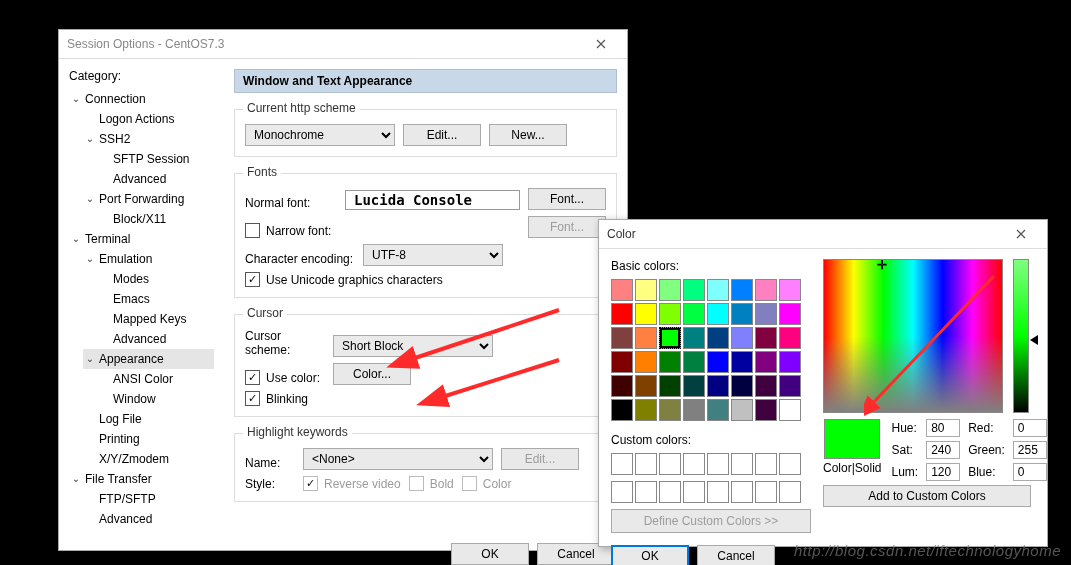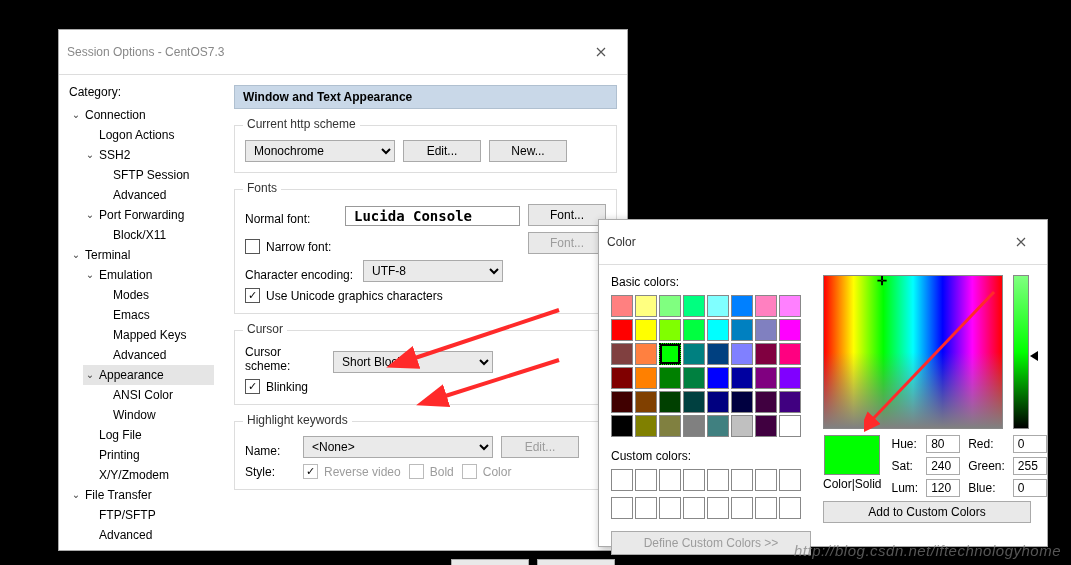--- a/index.html
+++ b/index.html
@@ -1,18 +1,18 @@
 <!DOCTYPE html>
 <html><head>
 <meta charset="utf-8">
 <style>
 html,body{margin:0;padding:0;height:100%;font-family:"Segoe UI",Tahoma,Arial,sans-serif;font-size:12px;background:#000;color:#000;user-select:none}
 .stage{position:relative;width:1071px;height:565px;background:#000;overflow:hidden}
 .win{position:absolute;background:#fff;border:1px solid #aaa;box-shadow:2px 2px 8px rgba(0,0,0,.3)}
-.titlebar{display:flex;align-items:center;height:28px;padding:8px 8px;border-bottom:1px solid #ddd;background:#fff;color:#888}
+.titlebar{display:flex;align-items:center;height:28px;padding:0 8px;border-bottom:1px solid #ddd;background:#fff;color:#888}
 .titlebar .spacer{flex:1}
 .close{width:36px;height:28px;display:flex;align-items:center;justify-content:center;color:#444}
 .close svg{stroke:#555}
 .body{display:flex;padding:10px 10px 6px 10px;gap:20px}
 .cat-col{width:145px}
 .cat-label{margin-bottom:6px}
 .tree{border:none}
 .tree ul{list-style:none;margin:0;padding-left:14px}
 .tree>ul{padding-left:0}
 .tree li{line-height:18px;white-space:nowrap}
@@ -43,21 +43,21 @@
 
 .cwin{left:598px;top:219px;width:448px;height:326px}
 .cwin .titlebar{color:#333}
 .cbody{display:flex;gap:14px;padding:10px 12px 8px 12px}
 .left{width:198px;display:flex;flex-direction:column;gap:6px}
 .swatches{display:grid;grid-template-columns:repeat(8,22px);gap:2px}
 .sw{width:22px;height:22px;border:1px solid #888;box-sizing:border-box}
 .sw.sel{outline:2px solid #000;outline-offset:-3px;border:1px dotted #000}
 .cust-row{display:grid;grid-template-columns:repeat(8,22px);gap:2px}
 .cust-row .sw{background:#fff}
-.define{display:flex;align-items:center;justify-content:center;height:22px;border:1px solid #aaa;background:#e9e9e9;color:#9c9c9c;margin-top:6px;width:198px}
+.define{display:flex;align-items:center;justify-content:center;height:22px;border:1px solid #aaa;background:#e9e9e9;color:#9c9c9c;width:198px}
 .right{display:flex;gap:10px}
 .grad{position:relative;width:178px;height:152px;background:linear-gradient(to bottom,rgba(0,0,0,0) 0%,rgba(0,0,0,0) 50%,#808080 100%),linear-gradient(to right,red,#ff0,#0f0,#0ff,#00f,#f0f,red);border:1px solid #888}
 .grad .cross{position:absolute;left:53px;top:-2px;width:10px;height:10px;color:#000;font-weight:bold}
 .lumbar{width:14px;height:152px;border:1px solid #888;background:linear-gradient(to bottom,#80ff80 0%,#00ff00 50%,#000 100%);position:relative}
 .lumbar .ptr{position:absolute;right:-10px;top:75px;border-top:5px solid transparent;border-bottom:5px solid transparent;border-right:8px solid #000}
 .below-grad{display:flex;gap:10px;margin-top:6px;align-items:flex-start}
 .colorsolid{display:flex;flex-direction:column;align-items:center;gap:2px}
 .colorsolid .box{width:54px;height:38px;background:#00ff00;border:1px solid #888}
 .nums{display:grid;grid-template-columns:auto 34px auto 34px;gap:4px 8px;align-items:center}
 .nums input{width:34px;height:18px}
@@ -270,20 +270,27 @@
                 <span>Use Unicode graphics characters</span>
               </span>
         </div>
       </div>
 
       <div class="group">
         <span class="legend">Cursor</span>
         <div class="row">
           <span style="width:80px">Cursor scheme:</span>
           <select style="width:160px"><option>Short Block</option></select>
+        </div>
+        <div class="row">
+          <span class="ck on" style="width:80px">
+                <span class="box"></span>
+                <span>Use color:</span>
+              </span>
+          <button class="btn">Color...</button>
         </div>
         <div class="row">
           <span class="ck on">
                 <span class="box"></span>
                 <span>Blinking</span>
               </span>
         </div>
       </div>
 
       <div class="group">

